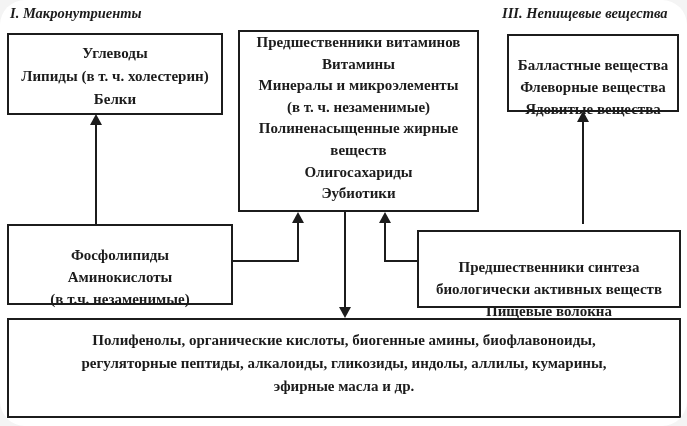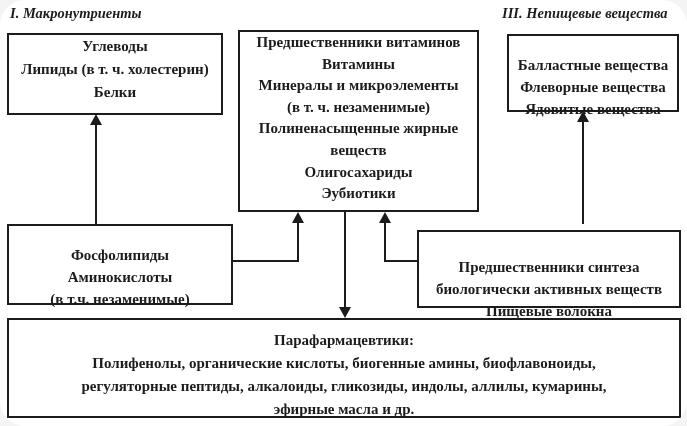--- a/index.html
+++ b/index.html
@@ -24,21 +24,21 @@
   .box {
     position: absolute;
     border: 2px solid var(--ink);
     box-sizing: border-box;
     text-align: center;
     font-size: 15px;
     font-weight: 600;
     background: var(--bg);
   }
   .box .line { white-space: nowrap; }
-  .b-macro   { left: 7px;   top: 33px;  width: 216px; height: 82px;   line-height: 23px; }
+  .b-macro   { left: 7px;   top: 33px;  width: 216px; height: 82px;  padding-top: 7px;  line-height: 23px; }
   .b-micro   { left: 238px; top: 30px;  width: 241px; height: 182px;  line-height: 21.6px; }
   .b-nonfood { left: 507px; top: 34px;  width: 172px; height: 78px;  padding-top: 18px;  line-height: 22px; }
   .b-phos    { left: 7px;   top: 224px; width: 226px; height: 81px;  padding-top: 18px;  line-height: 22px; }
   .b-prec    { left: 417px; top: 224px; width: 264px; height: 78px;  padding-top: 24px;  line-height: 22px; margin-top: 6px; }
   .b-para    { left: 7px;   top: 318px; width: 674px; height: 100px; padding-top: 9px;  line-height: 23px; }
   .vline, .hline { position: absolute; background: var(--ink); }
   .arrow-up, .arrow-down {
     position: absolute;
     width: 0; height: 0;
     border-left: 6px solid transparent;
@@ -84,21 +84,20 @@
     <div class="line">(в т.ч. незаменимые)</div>
   </div>
 
   <div class="box b-prec">
     <div class="line">Предшественники синтеза</div>
     <div class="line">биологически активных веществ</div>
     <div class="line">Пищевые волокна</div>
   </div>
 
   <div class="box b-para">
-    <div class="line">Парафармацевтики:</div>
     <div class="line">Полифенолы, органические кислоты, биогенные амины, биофлавоноиды,</div>
     <div class="line">регуляторные пептиды, алкалоиды, гликозиды, индолы, аллилы, кумарины,</div>
     <div class="line">эфирные масла и др.</div>
   </div>
 
   <div class="vline" style="left:95px; top:124px; width:2px; height:100px;"></div>
   <div class="arrow-up" style="left:90px; top:114px;"></div>
 
   <div class="hline" style="left:233px; top:260px; width:66px; height:2px;"></div>
   <div class="vline" style="left:297px; top:222px; width:2px; height:40px;"></div>

